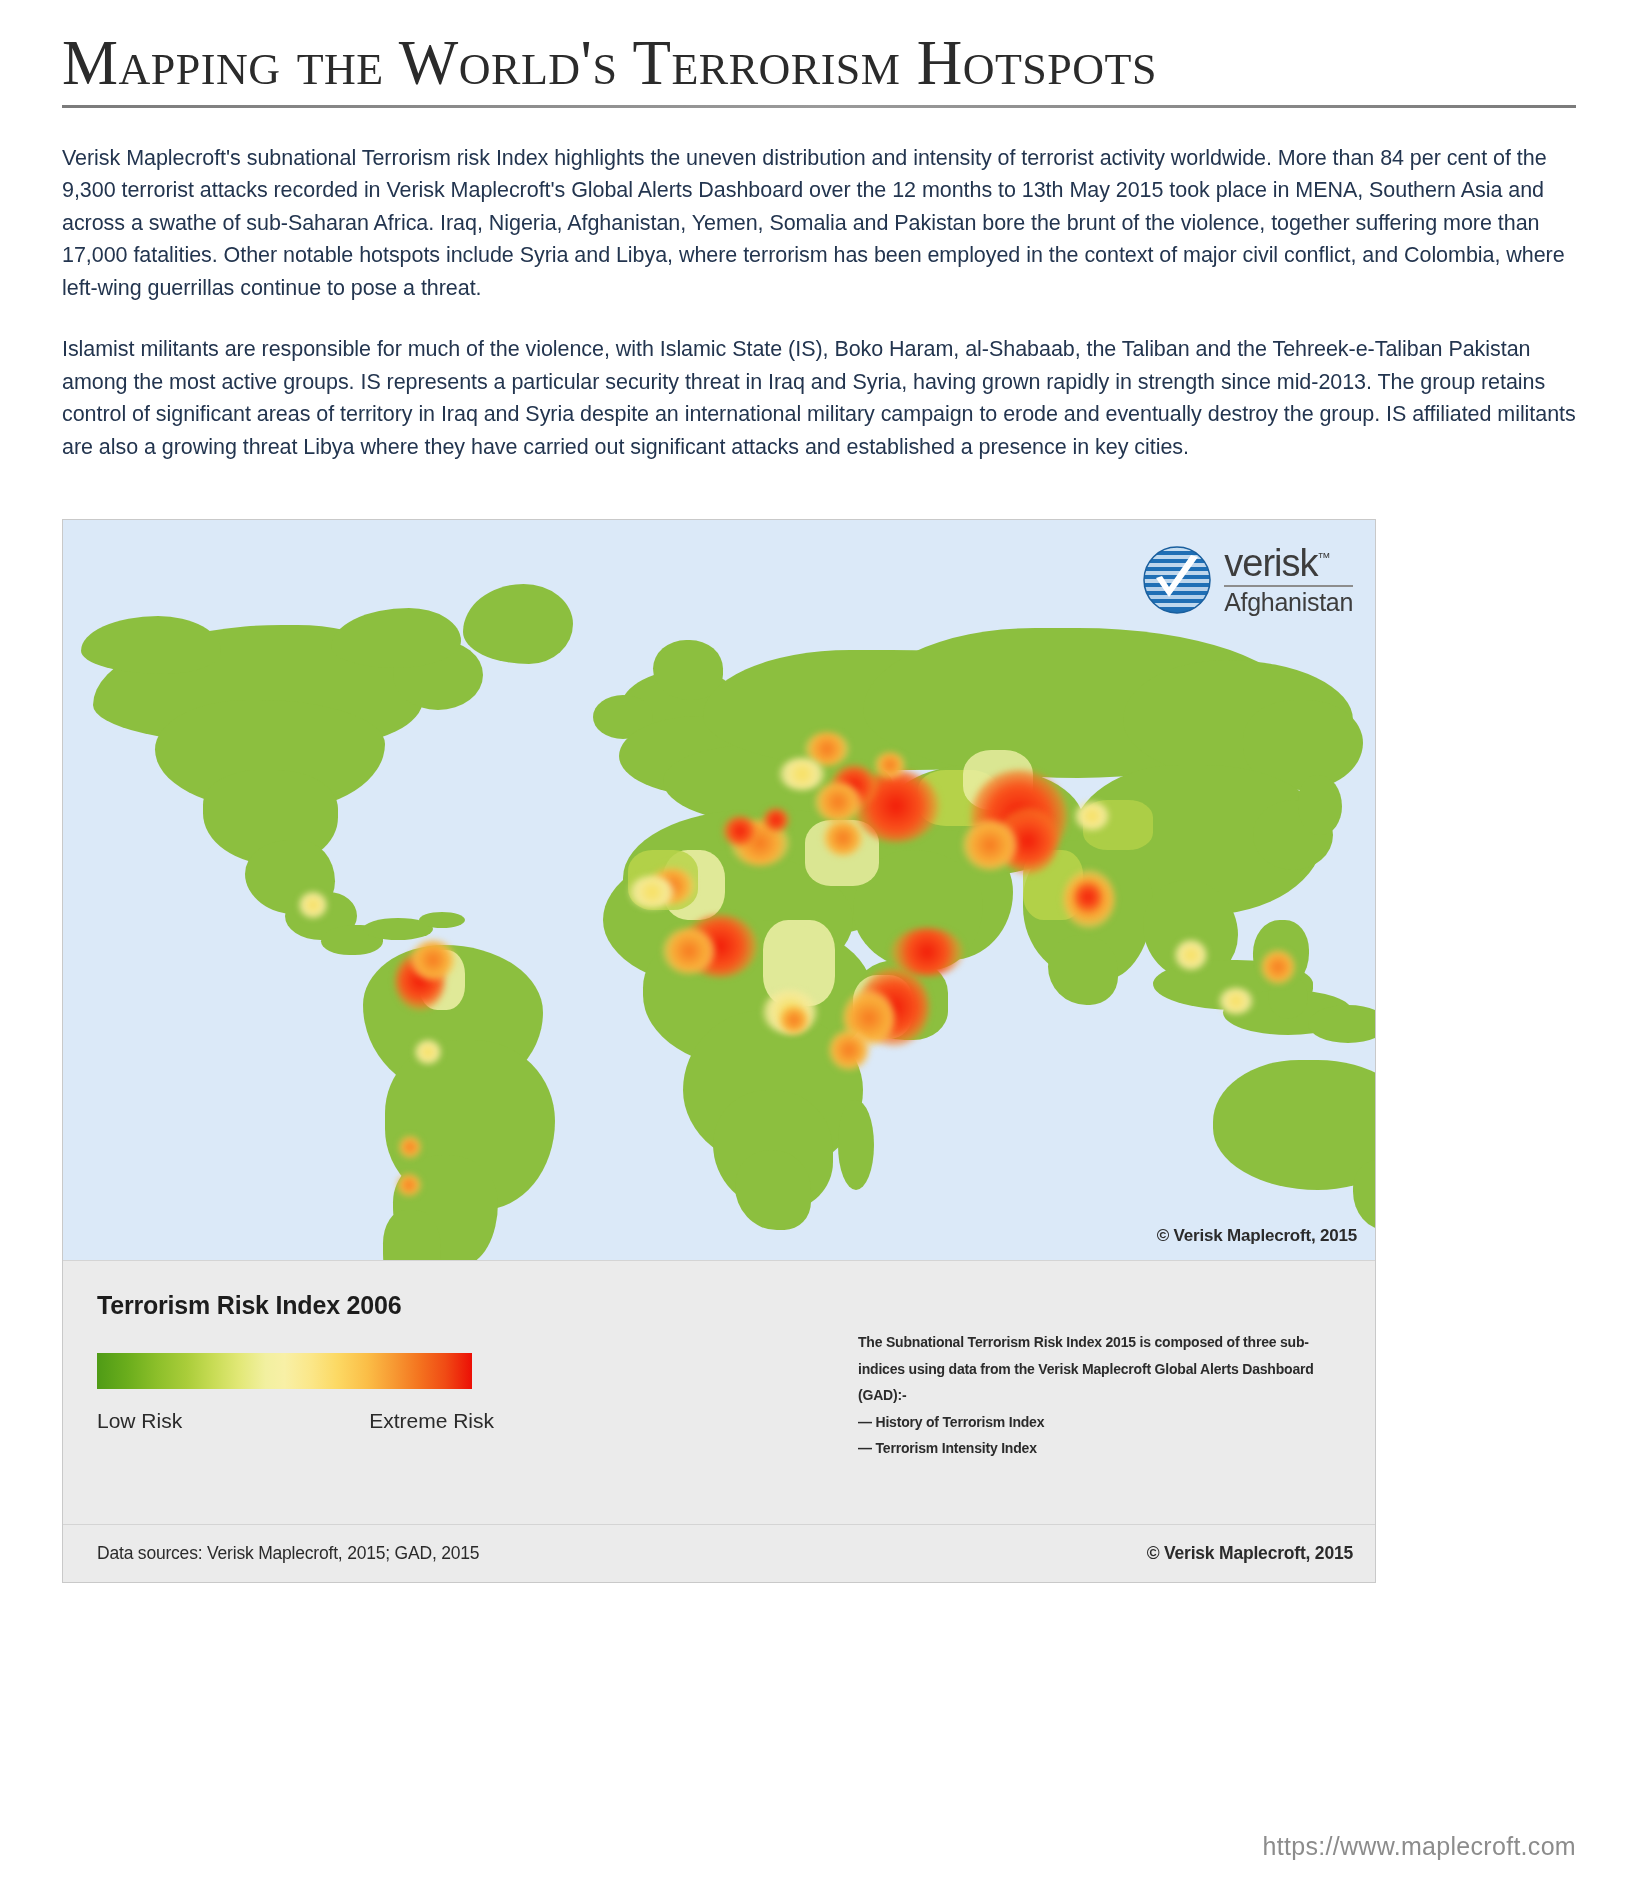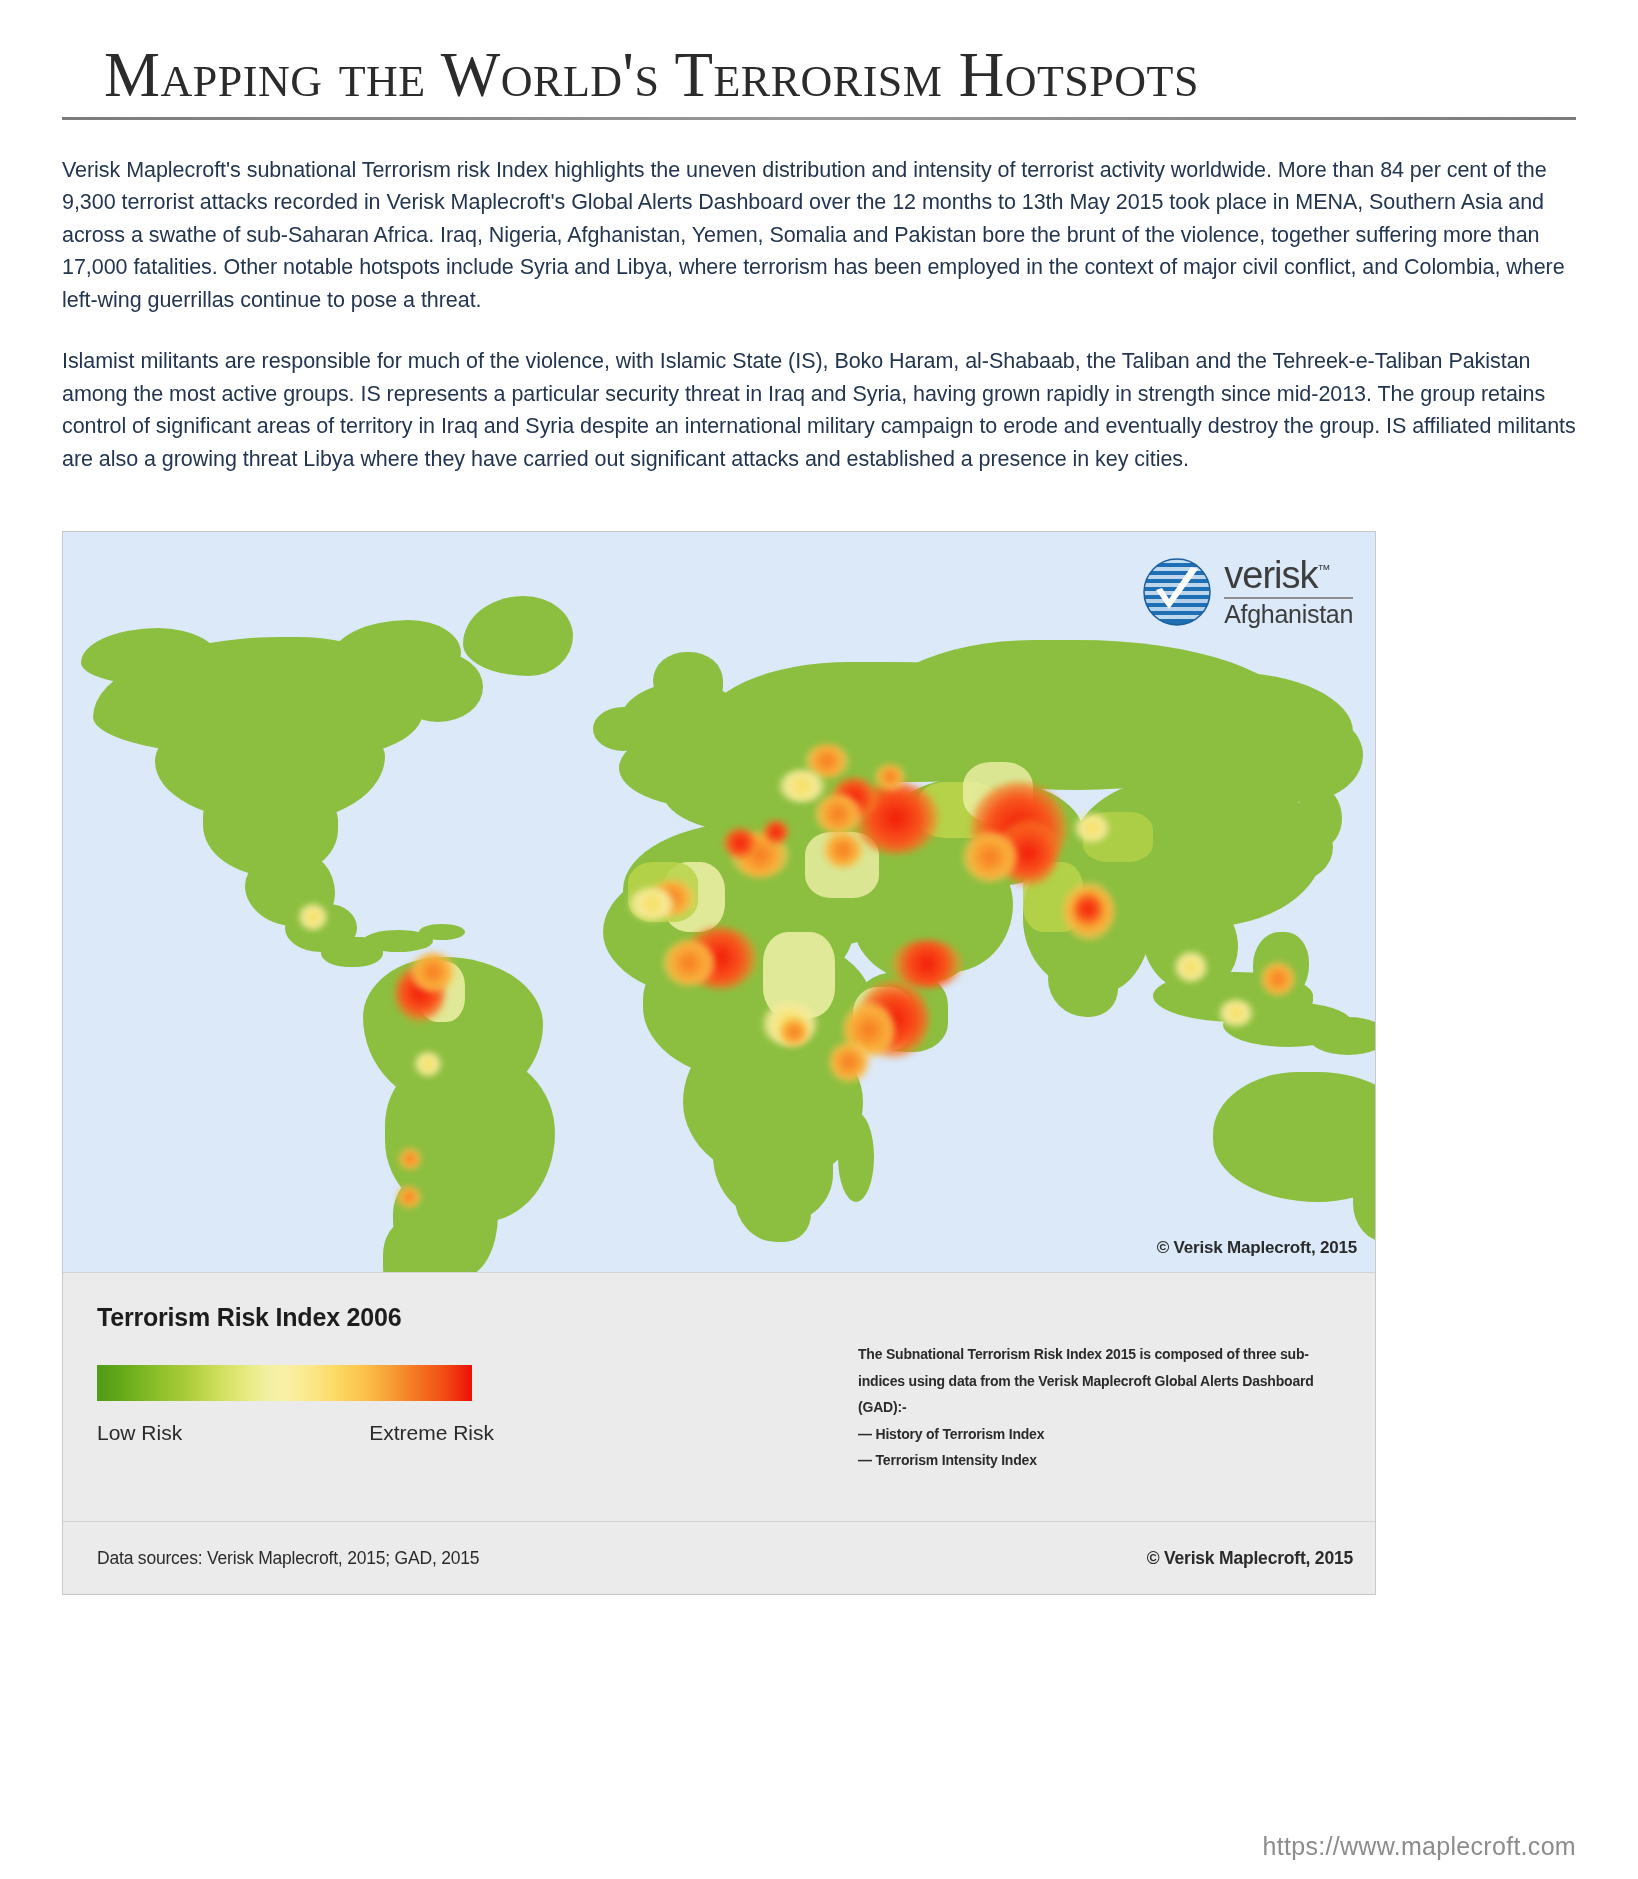--- a/index.html
+++ b/index.html
@@ -5,21 +5,21 @@
   * { box-sizing: border-box; margin: 0; padding: 0; }
   html, body {
     width: 1638px; height: 1879px;
     background: #ffffff;
     font-family: "Liberation Sans", sans-serif;
     overflow: hidden;
   }
   .page { position: relative; width: 1638px; height: 1879px; background: #fff; padding: 0; }
 
   
-  .title-wrap { padding: 42px 62px 0 62px; margin-left: 42px; }
+  .title-wrap { padding: 30px 62px 0 62px; }
   .title {
     font-family: "Liberation Serif", serif;
     font-size: 63px;
     line-height: 1.06;
     color: #2b2b2b;
     font-variant: small-caps;
     letter-spacing: 0.5px;
     white-space: nowrap;
     text-align: left;
     font-weight: 400;
@@ -137,21 +137,21 @@
     font-size: 14px;
     line-height: 26.5px;
     color: #2b2b2b;
     font-weight: bold;
     letter-spacing: -0.2px;
   }
   .legend-note .sub { display: block; }
 
   .footer-row {
     position: absolute; left: 0; right: 0; bottom: 0;
-    height: 73px;
+    height: 58px;
     border-top: 1px solid #d4d4d4;
     display: flex; align-items: center; justify-content: space-between;
     padding: 0 22px 0 34px;
     background: #ebebeb;
   }
   .footer-src { font-size: 17.5px; color: #2b2b2b; letter-spacing: -0.2px; }
   .footer-copy { font-size: 17.5px; font-weight: bold; color: #2b2b2b; letter-spacing: -0.2px; }
 
   .site-url {
     position: absolute;

